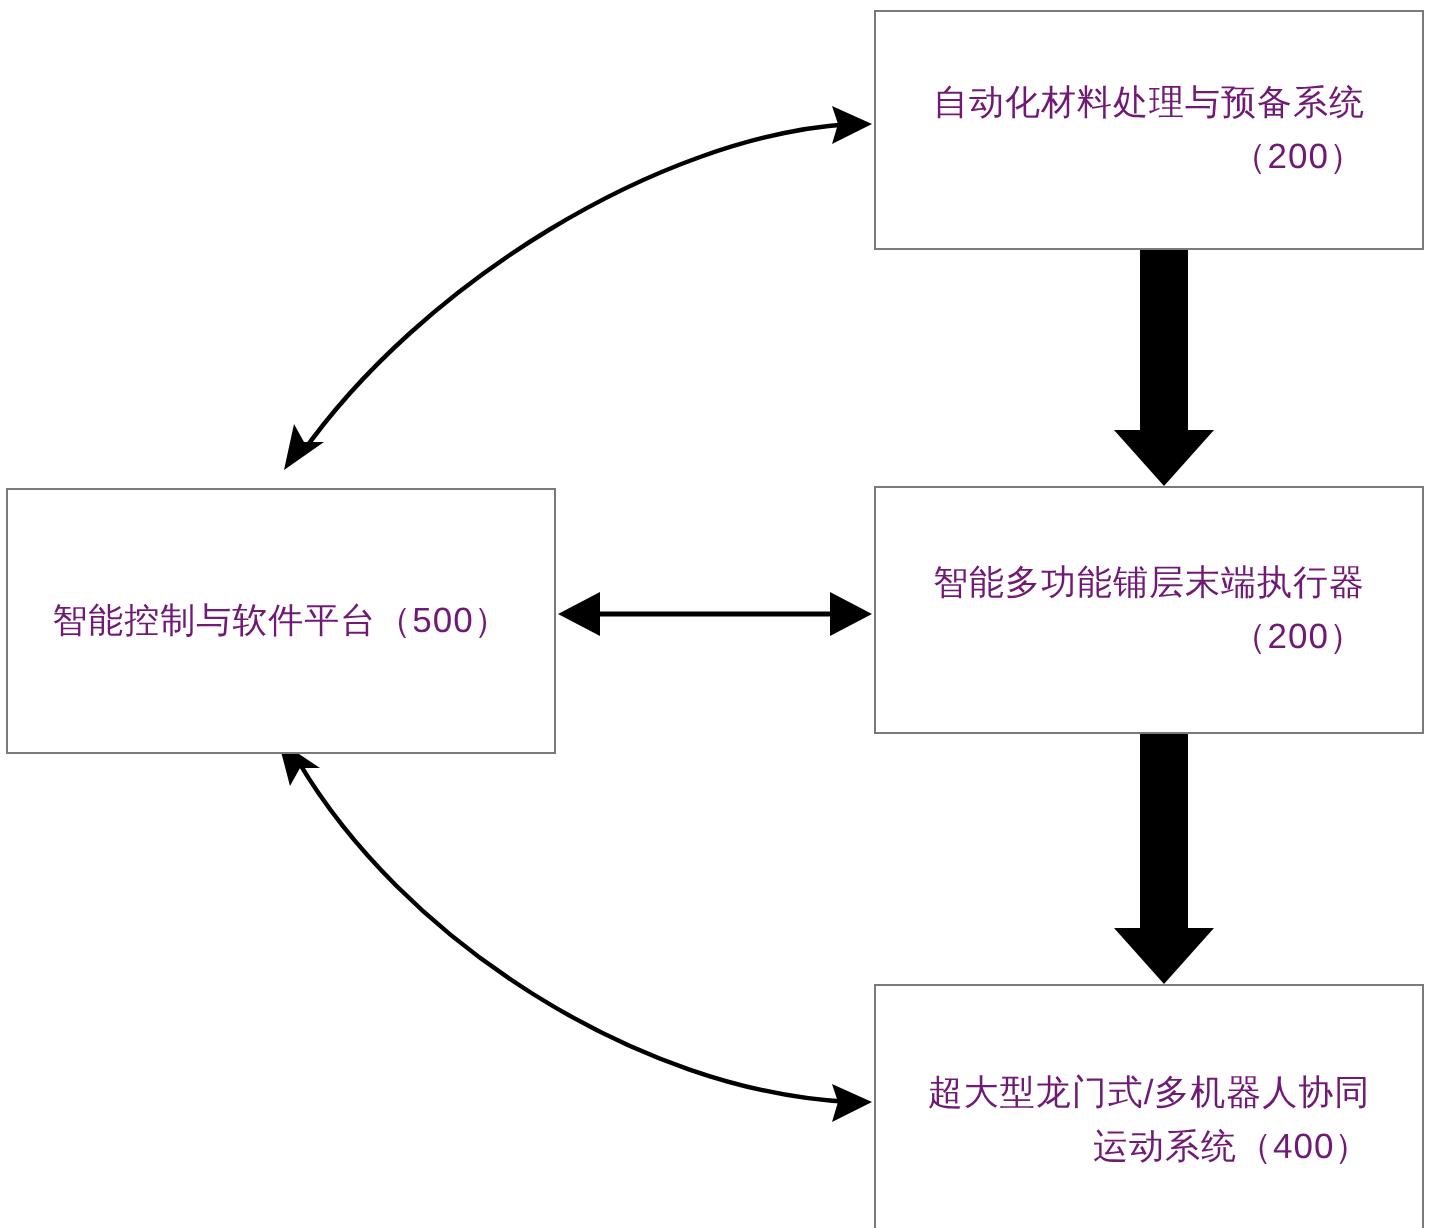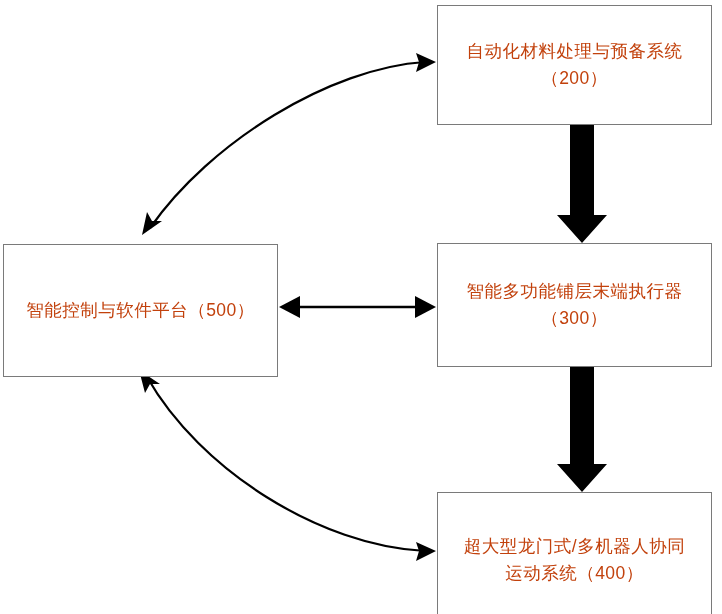--- a/index.html
+++ b/index.html
@@ -28,24 +28,24 @@
     position: absolute;
     box-sizing: border-box;
     background: #ffffff;
     border: 1.6px solid #7a7a7a;
     display: flex;
     align-items: center;
     justify-content: center;
     z-index: 3;
   }
   .node-label {
-    color: #c2410c;
+    color: #701a75;
     font-size: 17.5px;
     line-height: 1.55;
-    text-align: center;
+    text-align: right;
     letter-spacing: 0.5px;
     padding: 0 10px;
     white-space: pre-line;
   }
 
   #box-200 { left: 437px; top: 5px;   width: 275px; height: 120px; }
   #box-300 { left: 437px; top: 243px; width: 275px; height: 124px; }
   #box-400 { left: 437px; top: 492px; width: 275px; height: 136px; }
   #box-500 { left: 3px;   top: 244px; width: 275px; height: 133px; }
 
@@ -99,21 +99,21 @@
 
   </svg>
 
   <div class="node-box" id="box-200">
     <span class="node-label">自动化材料处理与预备系统
 （200）</span>
   </div>
 
   <div class="node-box" id="box-300">
     <span class="node-label">智能多功能铺层末端执行器
-（300）</span>
+（200）</span>
   </div>
 
   <div class="node-box" id="box-400">
     <span class="node-label">超大型龙门式/多机器人协同
 运动系统（400）</span>
   </div>
 
   <div class="node-box" id="box-500">
     <span class="node-label">智能控制与软件平台（500）</span>
   </div>

